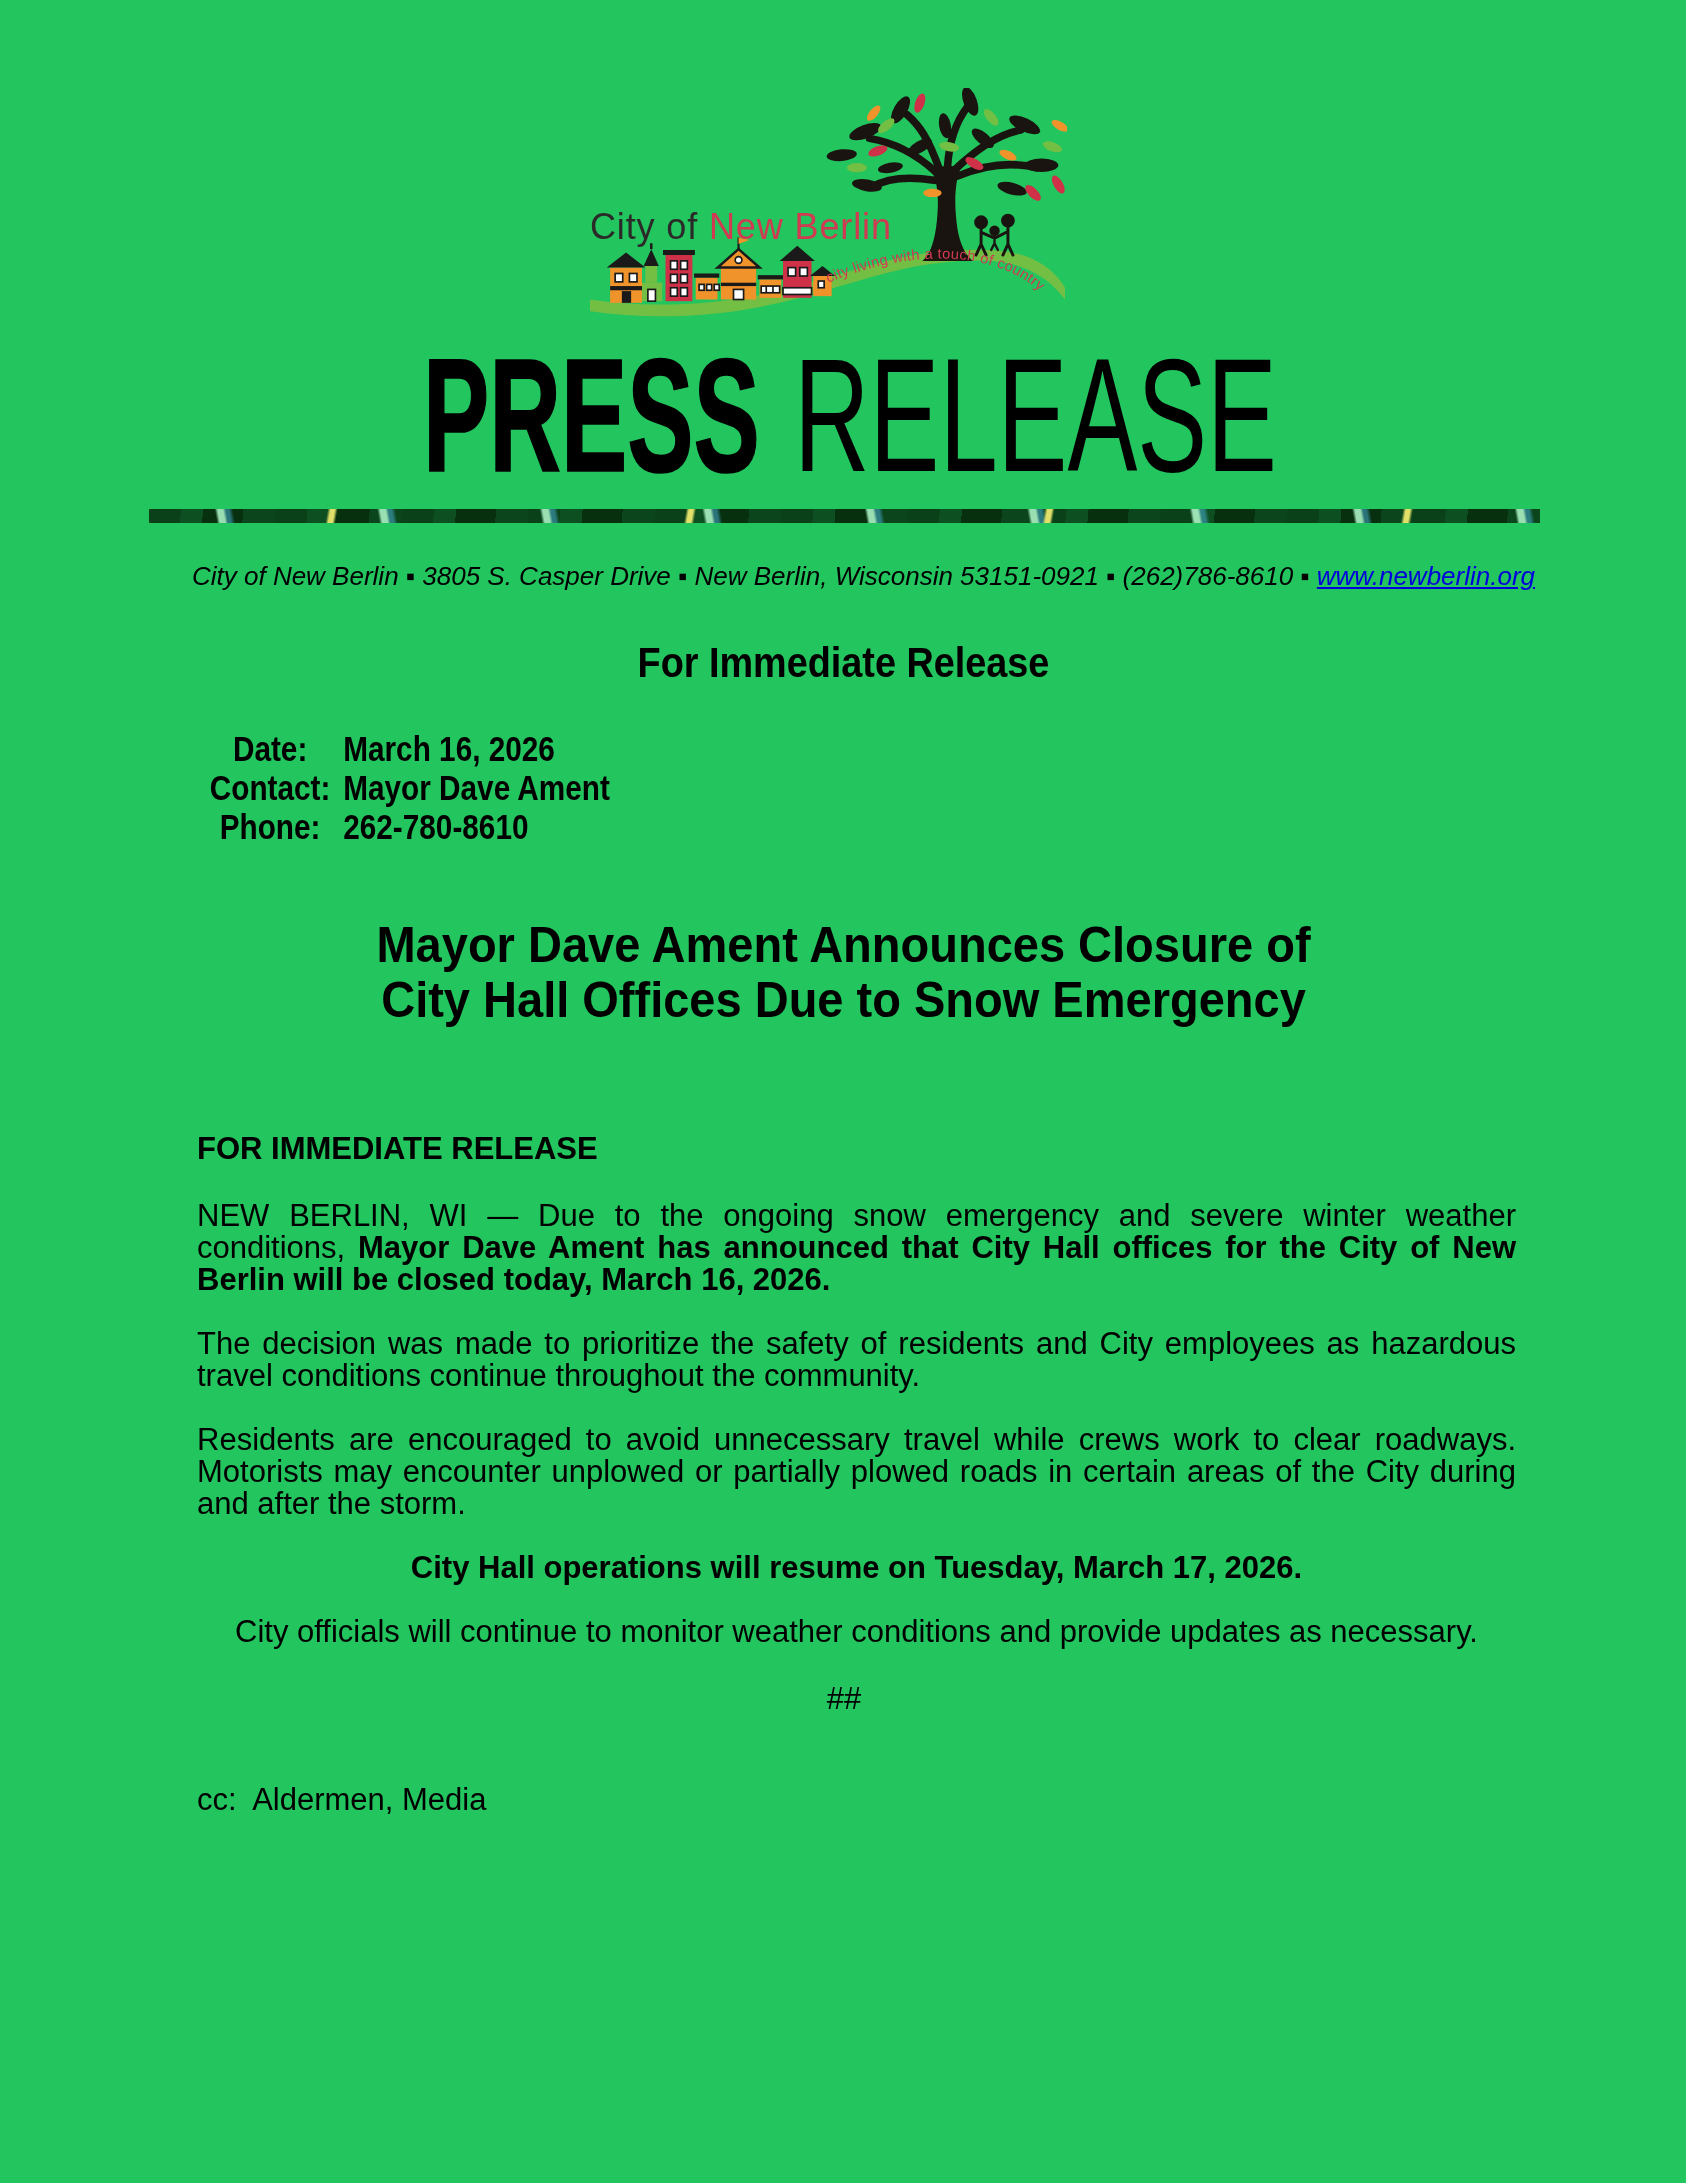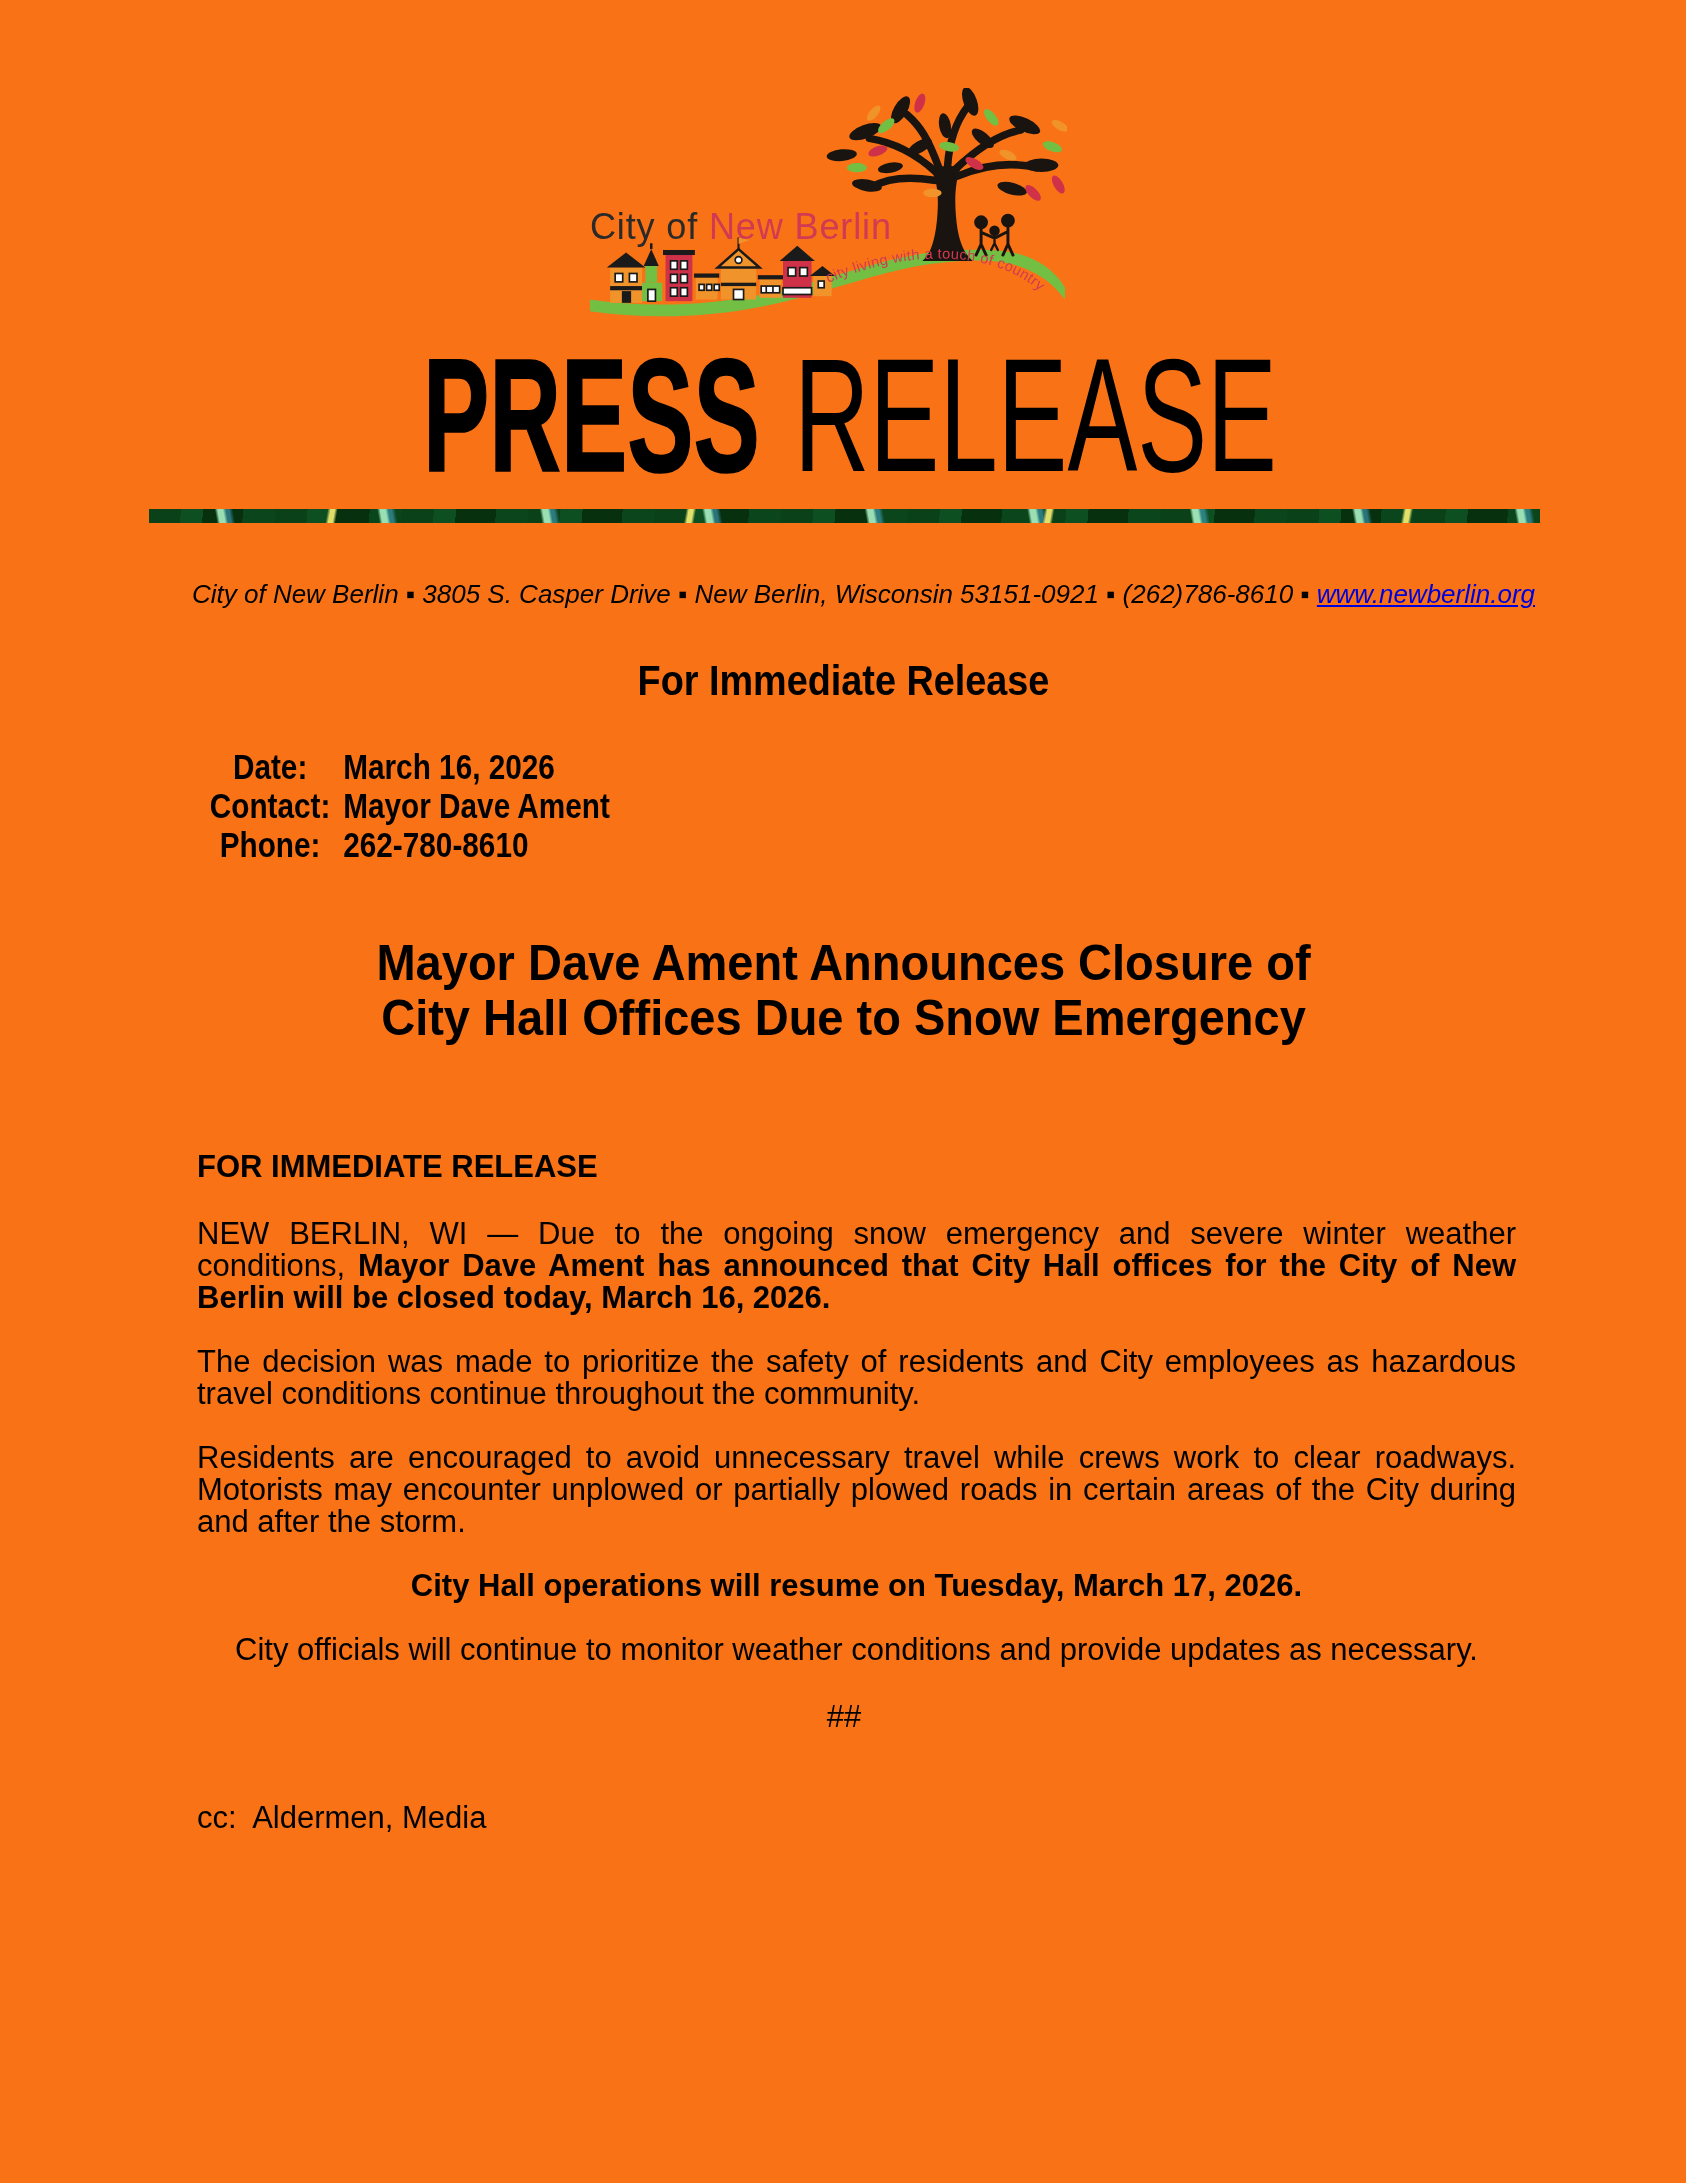--- a/index.html
+++ b/index.html
@@ -1,17 +1,17 @@
 <!DOCTYPE html>
 <html style="font-size:13.4px"><head>
 <meta charset="utf-8">
 <style>
   html,body{margin:0;padding:0;background:#888;}
   .page{
-    position:relative; width:1687px; height:2183px; background:#f97316;
+    position:relative; width:1687px; height:2183px; background:#22c55e;
     font-family:"Liberation Sans","DejaVu Sans",sans-serif; color:#000;
     overflow:hidden;
   }
   
   .logo{ width:479px; height:235px; margin:88px 0 0 588px; }
   .logo svg{ display:block; width:100%; height:100%; }
   .logo text{ font-family:"Liberation Sans","DejaVu Sans",sans-serif; }
   
   .masthead{
     position:relative; left:32px; margin-top:11.8px; height:161px;
@@ -28,21 +28,21 @@
   }
   
   .divider{
     margin:13.4px 0 0 149px; width:1391px; height:14.3px; background-color:#07360f;
     background-image:
       repeating-linear-gradient(100deg, rgba(236,232,110,0) 0px, rgba(236,232,110,0) 176px, rgba(236,232,110,.95) 179px, rgba(236,232,110,.95) 183px, rgba(236,232,110,0) 186px, rgba(236,232,110,0) 353px),
       repeating-linear-gradient(80deg, rgba(130,225,170,0) 0px, rgba(130,225,170,0) 67px, rgba(170,240,195,.9) 70px, rgba(170,240,195,.9) 75px, rgba(70,170,210,.55) 78px, rgba(70,170,210,.55) 81px, rgba(130,225,170,0) 85px, rgba(130,225,170,0) 160px),
       repeating-linear-gradient(95deg, #0a4119 0px 32px, #0d4f20 32px 54px, #06300e 54px 94px, #0b451b 94px 126px);
   }
   
-  .address{ margin-top:56px; text-align:center; font-style:italic; font-size:26px; line-height:31px;padding-left:40px; }
+  .address{ margin-top:38px; text-align:center; font-style:italic; font-size:26px; line-height:31px;padding-left:40px; }
   .address a{ color:#0000dd; text-decoration:underline; }
   
   .fir{
     margin-top:48px; text-align:center; font-weight:bold; font-size:42px; line-height:46px;
     transform:scaleX(0.9); transform-origin:center;
   }
   
   .info{ margin:43px 0 0 197px;text-align:center; }
   .info-row{
     display:flex; font-weight:bold; font-size:35px; line-height:39px;

